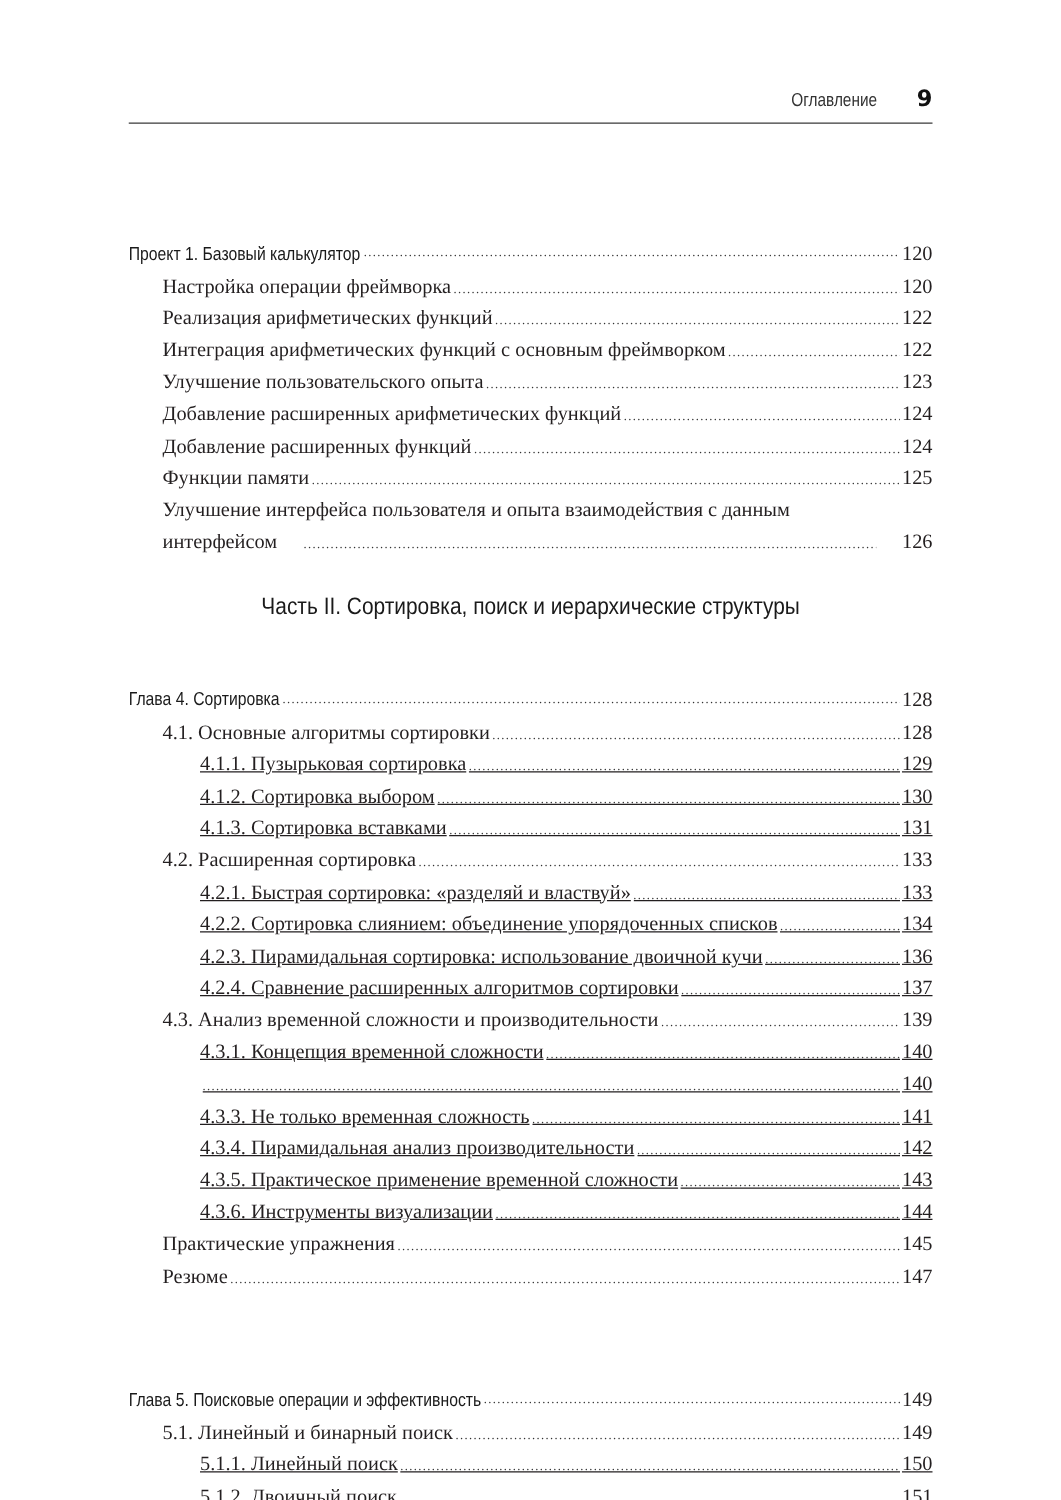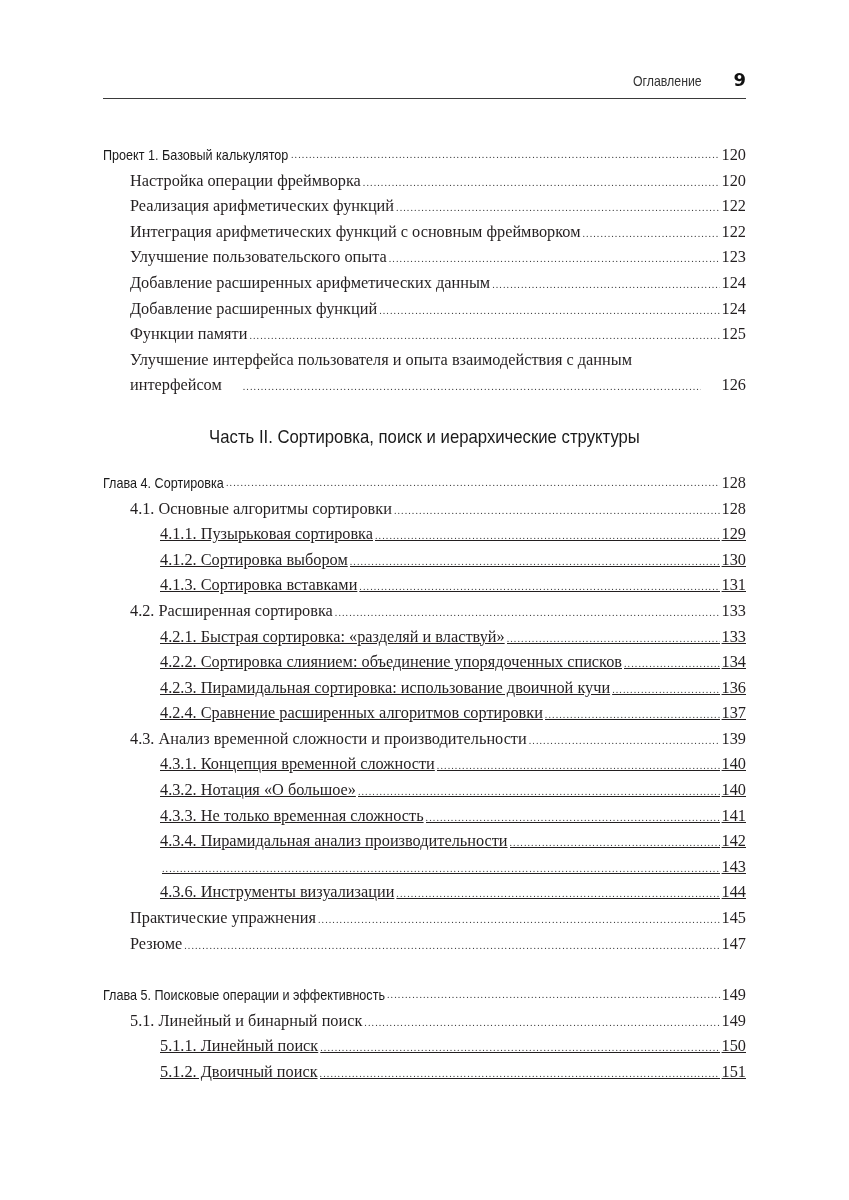--- a/index.html
+++ b/index.html
@@ -103,20 +103,21 @@
       color: #1a1a1a;
       margin: 10px 0 20px 0;
       transform: scaleX(0.88);
     }
     .chapter-head {
       display: flex;
       align-items: center;
       height: 25.6px;
       line-height: 25.6px;
       font-size: 16.3px;
+      margin-top: 48px;
     }
     .chapter-head .label {
       font-family: "Liberation Sans", sans-serif;
       font-size: 15px;
       white-space: nowrap;
       display: inline-block;
       transform: scaleX(0.84);
       transform-origin: left center;
       color: #1a1a1a;
     }
@@ -173,21 +174,21 @@
     <span class="label">Интеграция арифметических функций с основным фреймворком</span>
     <span class="leader"></span>
     <span class="page">122</span>
   </div>
   <div class="entry lvl1">
     <span class="label">Улучшение пользовательского опыта</span>
     <span class="leader"></span>
     <span class="page">123</span>
   </div>
   <div class="entry lvl1">
-    <span class="label">Добавление расширенных арифметических данным</span>
+    <span class="label">Добавление расширенных арифметических функций</span>
     <span class="leader"></span>
     <span class="page">124</span>
   </div>
   <div class="entry lvl1">
     <span class="label">Добавление расширенных функций</span>
     <span class="leader"></span>
     <span class="page">124</span>
   </div>
   <div class="entry lvl1">
     <span class="label">Функции памяти</span>
@@ -262,35 +263,35 @@
     <span class="label">4.3. Анализ временной сложности и производительности</span>
     <span class="leader"></span>
     <span class="page">139</span>
   </div>
   <div class="entry lvl2">
     <span class="label">4.3.1. Концепция временной сложности</span>
     <span class="leader"></span>
     <span class="page">140</span>
   </div>
   <div class="entry lvl2">
-    <span class="label">4.3.2. Нотация «О большое»</span>
     <span class="leader"></span>
     <span class="page">140</span>
   </div>
   <div class="entry lvl2">
     <span class="label">4.3.3. Не только временная сложность</span>
     <span class="leader"></span>
     <span class="page">141</span>
   </div>
   <div class="entry lvl2">
     <span class="label">4.3.4. Пирамидальная анализ производительности</span>
     <span class="leader"></span>
     <span class="page">142</span>
   </div>
   <div class="entry lvl2">
+    <span class="label">4.3.5. Практическое применение временной сложности</span>
     <span class="leader"></span>
     <span class="page">143</span>
   </div>
   <div class="entry lvl2">
     <span class="label">4.3.6. Инструменты визуализации</span>
     <span class="leader"></span>
     <span class="page">144</span>
   </div>
   <div class="entry lvl1">
     <span class="label">Практические упражнения</span>

